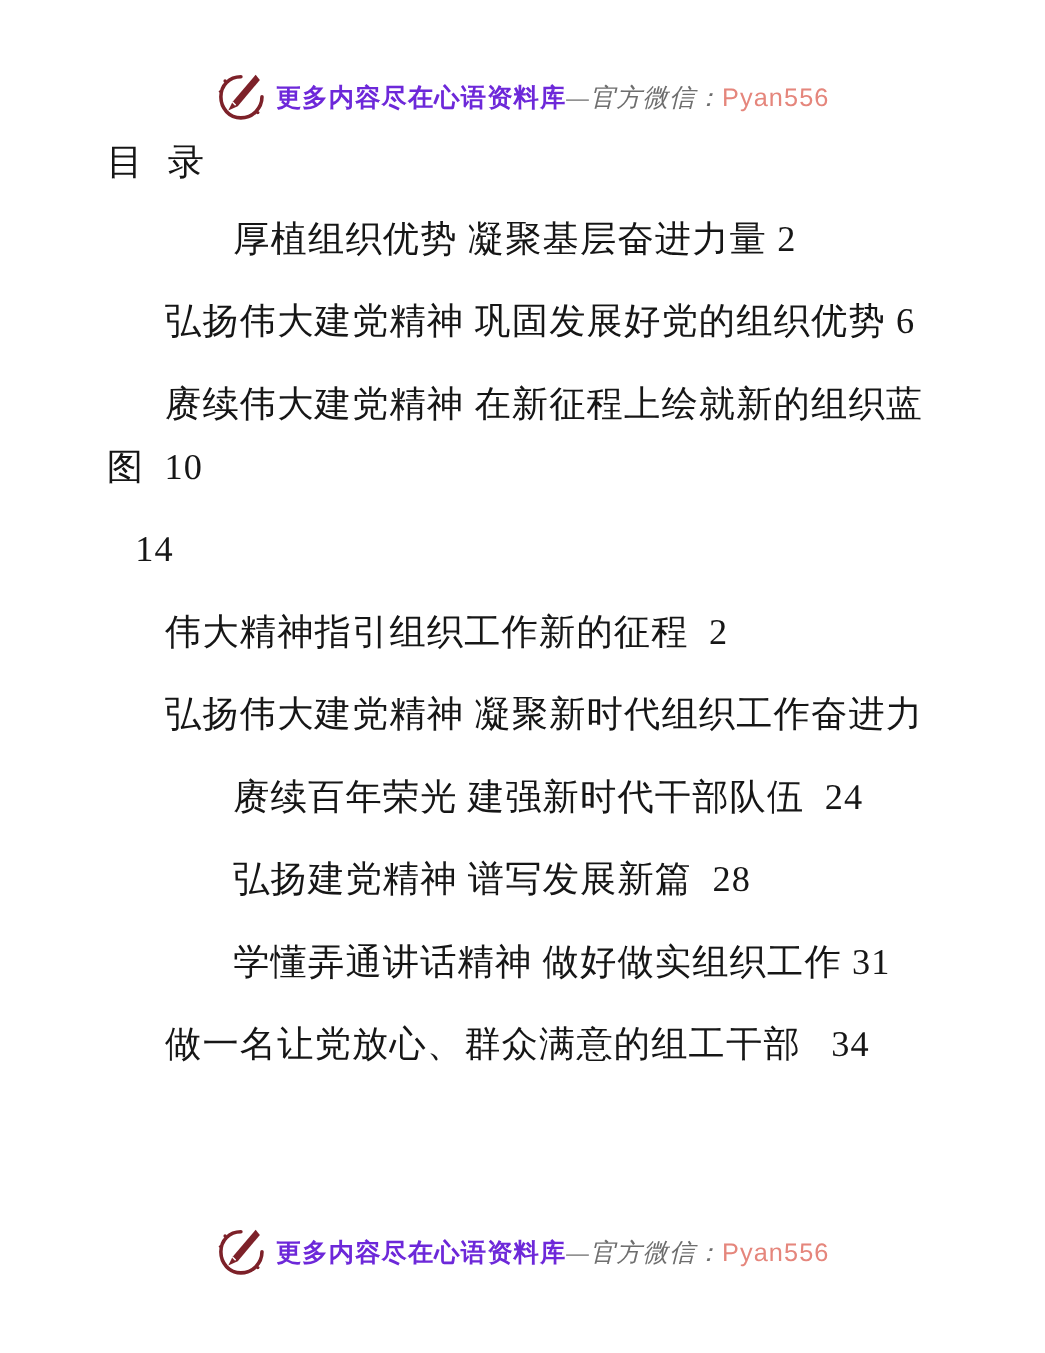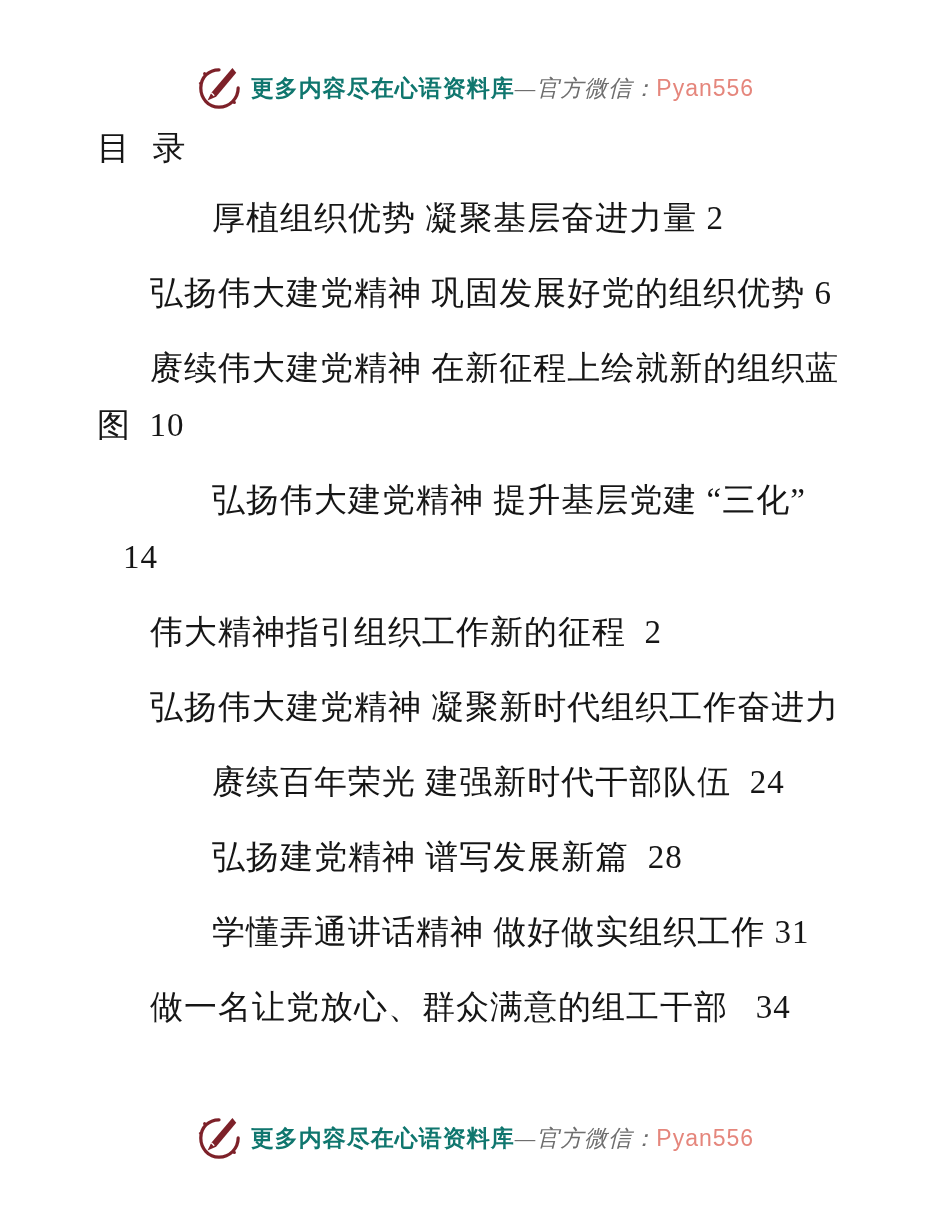--- a/index.html
+++ b/index.html
@@ -17,21 +17,21 @@
   .watermark{
     position:absolute;left:0;right:0;
     display:flex;align-items:center;justify-content:center;
     gap:9px;
     white-space:pre;
   }
   .watermark.header{top:62px;height:52px;}
   .watermark.footer{top:1112px;height:52px;}
   .wm-logo{width:46px;height:48px;flex:0 0 auto;}
   .wm-text{font-size:23px;font-weight:bold;letter-spacing:1px;}
-  .wm-brand{color:#0f766e;}
+  .wm-brand{color:#6d28d9;}
   .wm-divider{color:#6e6e6e;font-weight:normal;font-style:italic;}
   .wm-id{color:#e5867c;font-family:"Liberation Sans","DejaVu Sans",sans-serif;font-weight:normal;}
 
   
   .toc{
     position:absolute;
     top:120px;left:97px;right:48px;
   }
   .toc-title{
     height:57px;line-height:57px;
@@ -77,21 +77,20 @@
     <div class="entry">
       <div class="line indent-b">弘扬伟大建党精神 巩固发展好党的组织优势 6</div>
     </div>
 
     <div class="entry">
       <div class="line indent-b">赓续伟大建党精神 在新征程上绘就新的组织蓝</div>
       <div class="line indent-0">图  10</div>
     </div>
 
     <div class="entry">
-      <div class="line indent-a">弘扬伟大建党精神 提升基层党建 “三化”</div>
       <div class="line indent-c">14</div>
     </div>
 
     <div class="entry">
       <div class="line indent-b">伟大精神指引组织工作新的征程  2</div>
     </div>
 
     <div class="entry">
       <div class="line indent-b">弘扬伟大建党精神 凝聚新时代组织工作奋进力</div>
     </div>

